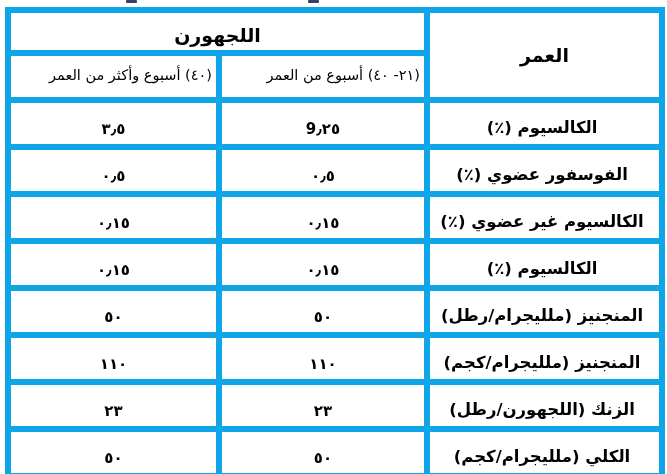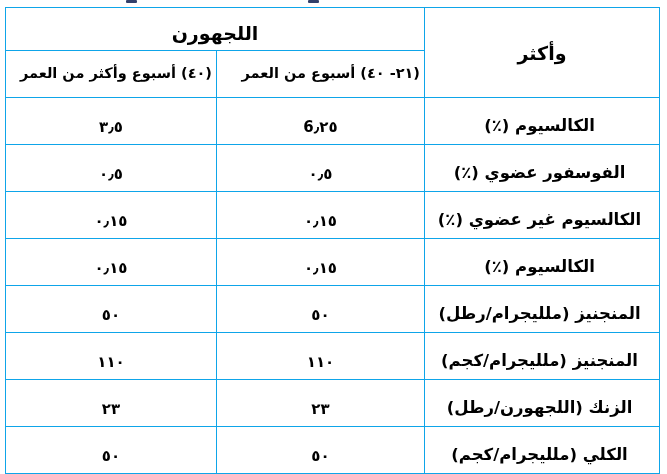--- a/index.html
+++ b/index.html
@@ -12,33 +12,33 @@
   .frag.f1{left:126px;}
   .frag.f2{left:308px;}
 
   table.nutri{
     position:absolute;top:7px;left:5px;
     width:654px;height:466px;
     border-collapse:collapse;table-layout:fixed;
     direction:rtl;
   }
   table.nutri td{
-    border:1px solid #0ea5e9;
+    border:6px solid #0ea5e9;
     vertical-align:middle;
     overflow:hidden;
   }
   td.h-main{
     font-size:19px;font-weight:bold;text-align:center;
     padding-top:8px;letter-spacing:0.5px;
   }
   td.h-elem{
     font-size:19px;font-weight:bold;text-align:center;
   }
   td.h-sub{
-    font-size:14.5px;font-weight:bold;text-align:right;
+    font-size:14.5px;font-weight:normal;text-align:right;
     padding:10px 4px 13px 2px;white-space:nowrap;
   }
   td.lbl{
     font-size:16.5px;font-weight:bold;text-align:center;
     padding:12px 7px 4px 2px;white-space:nowrap;
   }
   td.val{
     font-size:15px;font-weight:bold;text-align:center;
     padding-top:12px;
     margin-top:24px;
@@ -51,31 +51,31 @@
 <div class="frag f2"></div>
 
 <table class="nutri">
   <colgroup>
     <col style="width:235px">
     <col style="width:208px">
     <col style="width:211px">
   </colgroup>
   <tbody>
     <tr style="height:43px">
-      <td class="h-elem" rowspan="2">وأكثر</td>
+      <td class="h-elem" rowspan="2">العمر</td>
       <td class="h-main" colspan="2">اللجهورن</td>
     </tr>
     <tr style="height:47px">
       <td class="h-sub">(٢١- ٤٠) أسبوع من العمر</td>
       <td class="h-sub">(٤٠) أسبوع وأكثر من العمر</td>
     </tr>
 
     <tr style="height:47px">
       <td class="lbl">الكالسيوم (٪)</td>
-      <td class="val">6٫٢٥</td>
+      <td class="val">9٫٢٥</td>
       <td class="val">٣٫٥</td>
     </tr>
     <tr style="height:47px">
       <td class="lbl">الفوسفور عضوي (٪)</td>
       <td class="val">٠٫٥</td>
       <td class="val">٠٫٥</td>
     </tr>
     <tr style="height:47px">
       <td class="lbl">الكالسيوم غير عضوي (٪)</td>
       <td class="val">٠٫١٥</td>

